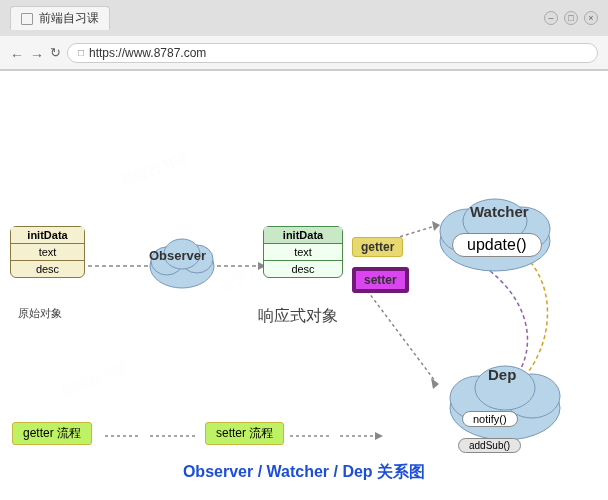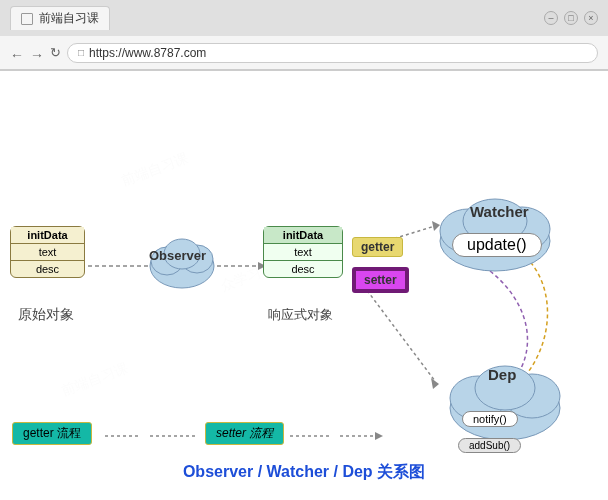--- a/index.html
+++ b/index.html
@@ -207,21 +207,21 @@
       width: 100%;
       text-align: center;
       font-size: 16px;
       font-weight: bold;
       color: #1d4ed8;
     }
 
     
     .flow-label {
       position: absolute;
-      background: #14b8a6;
+      background: #bef264;
       border: 1px solid #c8b840;
       border-radius: 3px;
       padding: 2px 10px;
       font-size: 12px;
     }
   </style>
 </head>
 <body>
 
 <div class="browser-chrome">
@@ -278,38 +278,38 @@
       <line x1="290" y1="365" x2="330" y2="365" stroke="#888" stroke-width="1.5" stroke-dasharray="3,3"></line>
       <line x1="340" y1="365" x2="375" y2="365" stroke="#888" stroke-width="1.5" stroke-dasharray="3,3"></line>
       <polygon points="375,361 383,365 375,369" fill="#888"></polygon>
     </svg>
 
     <div class="doc-shape" style="left:10px; top:155px; width:75px;">
       <div class="doc-header">initData</div>
       <div class="doc-row">text</div>
       <div class="doc-row">desc</div>
     </div>
-    <div class="label-text" style="left:18px; top:235px; font-size:14px;text-align:center;">原始对象</div>
+    <div class="label-text" style="left:18px; top:235px; font-size:11px;text-align:center;">原始对象</div>
 
     <div style="position:absolute; left:145px; top:155px; width:75px; height:75px;">
       <svg width="75" height="75">
         <ellipse cx="37" cy="40" rx="32" ry="22" fill="#b8d4e8" stroke="#7898b8" stroke-width="1"></ellipse>
         <ellipse cx="22" cy="35" rx="16" ry="14" fill="#b8d4e8" stroke="#7898b8" stroke-width="1"></ellipse>
         <ellipse cx="52" cy="33" rx="16" ry="14" fill="#b8d4e8" stroke="#7898b8" stroke-width="1"></ellipse>
         <ellipse cx="37" cy="28" rx="18" ry="15" fill="#b8d4e8" stroke="#7898b8" stroke-width="1"></ellipse>
       </svg>
       <div class="cloud-label" style="top:22px; left:4px; font-size:13px;">Observer</div>
     </div>
 
     <div class="doc-shape reactive-doc" style="left:263px; top:155px; width:80px;">
       <div class="doc-header">initData</div>
       <div class="doc-row">text</div>
       <div class="doc-row">desc</div>
     </div>
-    <div class="label-text" style="left:268px; top:235px; font-size:13px;">响应式对象</div>
+    <div class="label-text" style="left:258px; top:235px; font-size:16px;">响应式对象</div>
 
     <div class="badge badge-getter" style="left:352px; top:166px;">getter</div>
 
     <div class="badge badge-setter" style="left:352px; top:196px;">setter</div>
 
     <div style="position:absolute; left:430px; top:120px; width:130px; height:90px;">
       <svg width="130" height="90">
         <ellipse cx="65" cy="50" rx="55" ry="30" fill="#b8d4e8" stroke="#7898b8" stroke-width="1"></ellipse>
         <ellipse cx="38" cy="40" rx="28" ry="22" fill="#b8d4e8" stroke="#7898b8" stroke-width="1"></ellipse>
         <ellipse cx="92" cy="38" rx="28" ry="22" fill="#b8d4e8" stroke="#7898b8" stroke-width="1"></ellipse>
@@ -326,21 +326,21 @@
         <ellipse cx="92" cy="40" rx="28" ry="22" fill="#b8d4e8" stroke="#7898b8" stroke-width="1"></ellipse>
         <ellipse cx="65" cy="32" rx="30" ry="22" fill="#b8d4e8" stroke="#7898b8" stroke-width="1"></ellipse>
       </svg>
       <div style="position:absolute; top:10px; left:48px; font-size:15px; font-weight:bold; color:#333;">Dep</div>
       <div style="position:absolute; top:34px; left:18px; background:#e5e5e5; border:1.5px solid #888; border-radius:12px; padding:1px 10px; font-size:10px;margin-top:48px;">addSub()</div>
       <div style="position:absolute; top:55px; left:22px; background:white; border:1.5px solid #888; border-radius:12px; padding:1px 10px; font-size:11px;">notify()</div>
     </div>
 
     <div class="flow-label" style="left:12px; top:351px;">getter 流程</div>
 
-    <div class="flow-label" style="left:205px; top:351px;font-style:italic;">setter 流程</div>
+    <div class="flow-label" style="left:205px; top:351px;">setter 流程</div>
 
     <div class="bottom-title">Observer / Watcher / Dep 关系图</div>
 
     <div class="watermark" style="top:90px; left:120px; opacity:0.15;">前端自习课</div>
     <div class="watermark" style="top:200px; left:220px; opacity:0.12;">众学习</div>
     <div class="watermark" style="top:300px; left:60px; opacity:0.12;">前端自习课</div>
 
   </div>
 </div>
 

